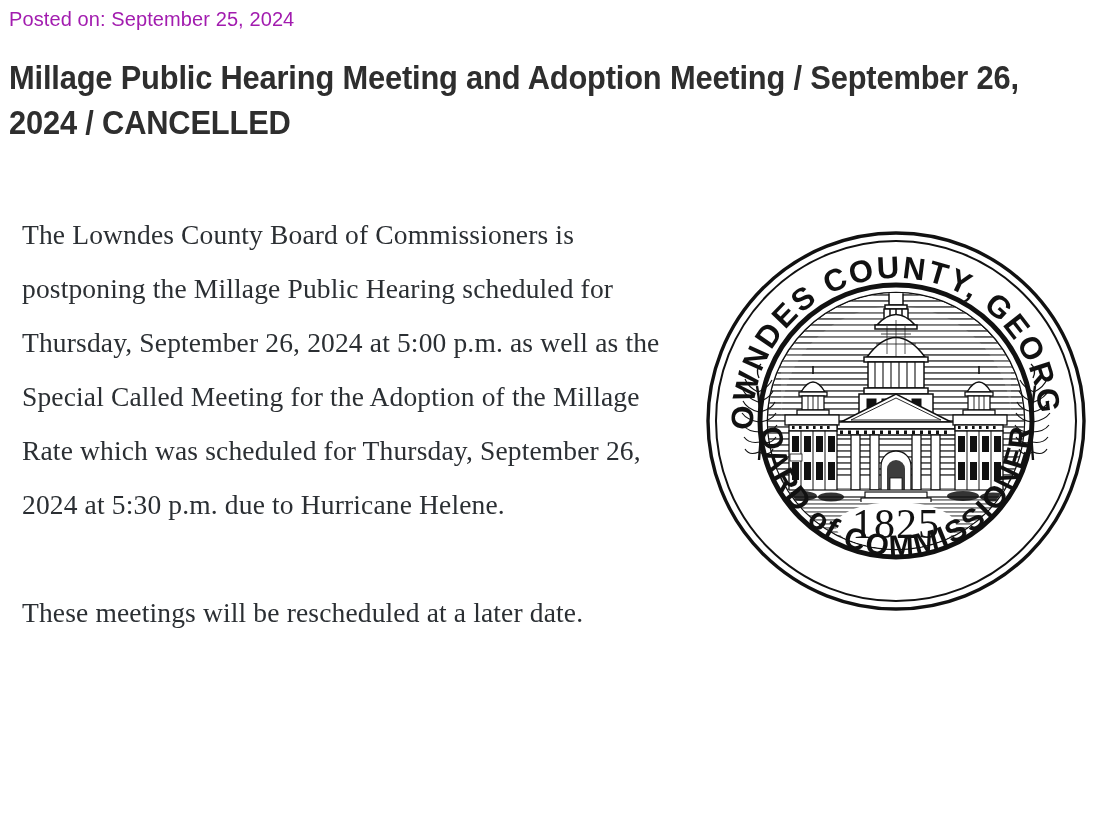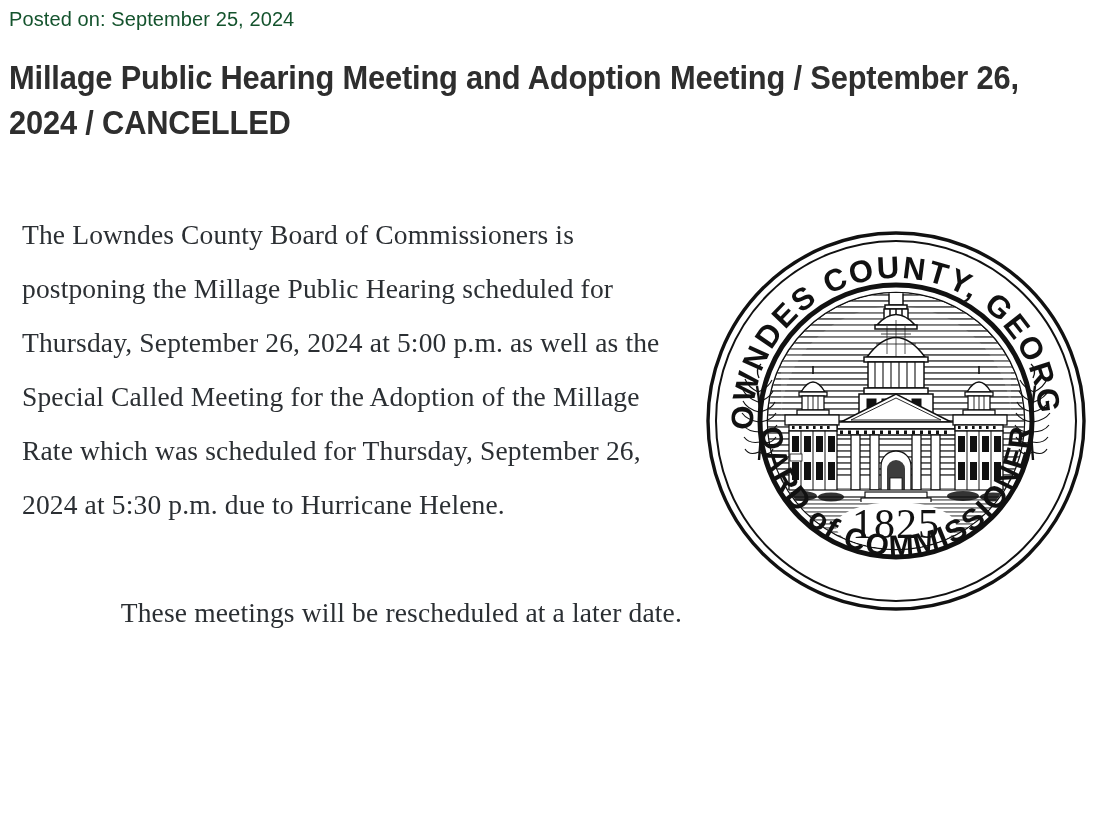--- a/index.html
+++ b/index.html
@@ -26,21 +26,21 @@
   }
 
   
   .posted-on {
     position: absolute;
     left: 9px;
     top: 5px;
     font-family: "Liberation Sans", sans-serif;
     font-size: 20px;
     line-height: 28px;
-    color: #14532d;
+    color: #a21caf;
     letter-spacing: 0.1px;
     white-space: nowrap;
   }
 
   
   .headline {
     position: absolute;
     left: 9px;
     top: 55px;
     width: 1095px;
@@ -69,21 +69,20 @@
     font-size: 27.5px;
     line-height: 54px;
     color: #2b2f33;
     letter-spacing: 0.15px;
   }
   .article-body p.gap-before {
     margin-top: 54px;
   }
   .para-2 {
     white-space: nowrap;
-    text-align: right;
   }
 
   
   .seal-wrap {
     position: absolute;
     left: 701px;
     top: 226px;
     width: 390px;
     height: 390px;
   }

